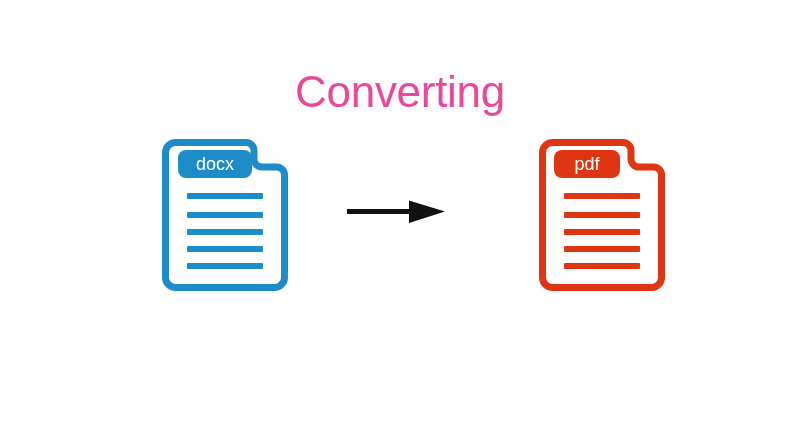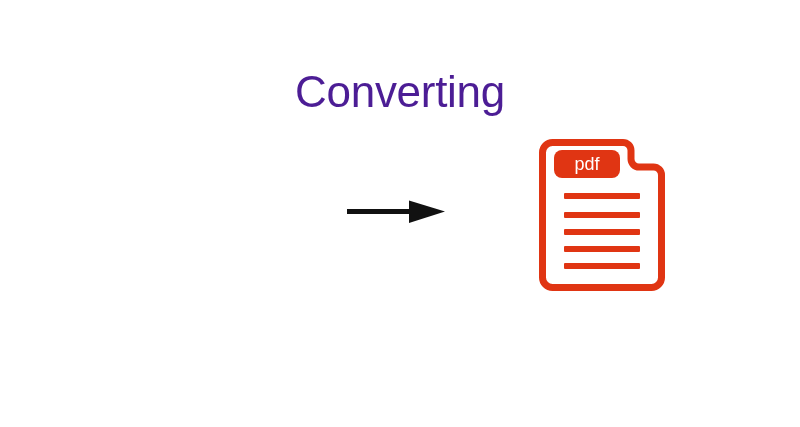--- a/index.html
+++ b/index.html
@@ -12,21 +12,21 @@
     font-family: "Liberation Sans", sans-serif;
   }
   .stage { position: absolute; inset: 0; }
   .title {
     position: absolute;
     top: 70px; left: 0; width: 100%;
     text-align: center;
     font-size: 44px;
     line-height: 1;
     letter-spacing: -0.3px;
-    color: #4c1d95;
+    color: #ec4899;
     white-space: nowrap;
   }
   .doc { position: absolute; top: 139px; width: 126px; height: 152px; }
   .doc-source { left: 162px; }
   .doc-target { left: 539px; }
   .doc svg { display: block; width: 126px; height: 152px; }
   .badge-label {
     font-family: "Liberation Sans", sans-serif;
     font-size: 18px;
     font-weight: 400;
@@ -34,20 +34,36 @@
   .arrow { position: absolute; left: 345px; top: 199px; width: 102px; height: 26px; }
   .arrow svg { display: block; width: 102px; height: 26px; }
 </style>
 </head>
 <body>
 
 <div class="stage">
 
   <div class="title">Converting</div>
 
+  <div class="doc doc-source">
+    <svg viewBox="0 0 126 152">
+      <path d="M 13.5 3.5 L 84 3.5 A 8 8 0 0 1 92 11.5 L 92 20 A 8 8 0 0 0 100 28
+               L 114.5 28 A 8 8 0 0 1 122.5 36 L 122.5 138.5 A 10 10 0 0 1 112.5 148.5
+               L 13.5 148.5 A 10 10 0 0 1 3.5 138.5 L 3.5 13.5 A 10 10 0 0 1 13.5 3.5 Z" fill="#ffffff" stroke-width="7" stroke="#1E8CC8"></path>
+      <rect x="16" y="11" width="74" height="28" rx="8" fill="#1E8CC8"></rect>
+      <text class="badge-label" x="53" y="31" text-anchor="middle" fill="#ffffff">docx</text>
+      <g>
+        <rect x="25" y="54" width="76" height="6" rx="1" fill="#1E8CC8"></rect>
+        <rect x="25" y="73" width="76" height="6" rx="1" fill="#1E8CC8"></rect>
+        <rect x="25" y="90" width="76" height="6" rx="1" fill="#1E8CC8"></rect>
+        <rect x="25" y="107" width="76" height="6" rx="1" fill="#1E8CC8"></rect>
+        <rect x="25" y="124" width="76" height="6" rx="1" fill="#1E8CC8"></rect>
+      </g>
+    </svg>
+  </div>
 
   <div class="arrow">
     <svg viewBox="0 0 102 26">
       <rect x="2" y="10" width="66" height="5" fill="#111111"></rect>
       <polygon points="64,1.5 100,12.5 64,24" fill="#111111"></polygon>
     </svg>
   </div>
 
   <div class="doc doc-target">
     <svg viewBox="0 0 126 152">

